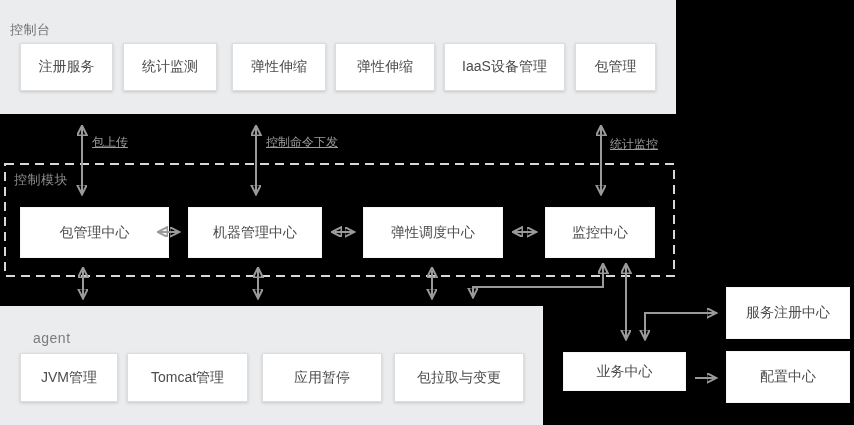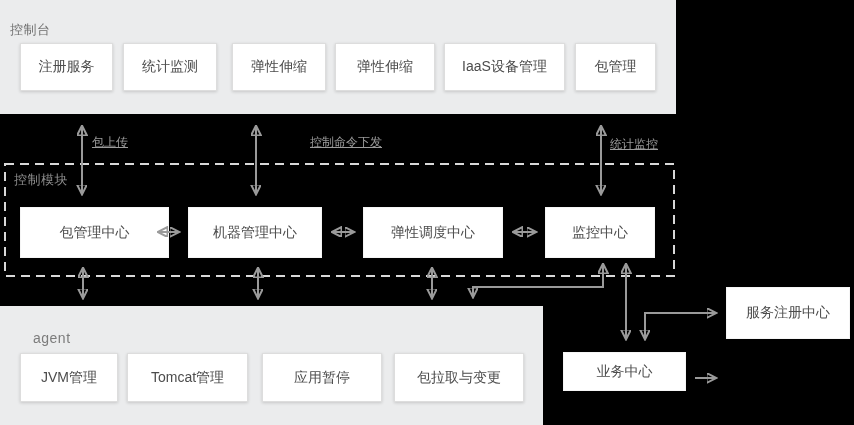--- a/index.html
+++ b/index.html
@@ -31,40 +31,41 @@
     <div class="panel-label" style="left:10px;top:9px;">控制台</div>
   </div>
   <div class="box" style="left:20px;top:43px;width:93px;height:48px;">注册服务</div>
   <div class="box" style="left:123px;top:43px;width:94px;height:48px;">统计监测</div>
   <div class="box" style="left:232px;top:43px;width:94px;height:48px;">弹性伸缩</div>
   <div class="box" style="left:335px;top:43px;width:100px;height:48px;">弹性伸缩</div>
   <div class="box" style="left:444px;top:43px;width:121px;height:48px;">IaaS设备管理</div>
   <div class="box" style="left:575px;top:43px;width:81px;height:48px;">包管理</div>
 
   <div class="arrow-label" style="left:92px;top:134px;">包上传</div>
-  <div class="arrow-label" style="left:266px;top:134px;margin-left:44px;">控制命令下发</div>
+  <div class="arrow-label" style="left:266px;top:134px;">控制命令下发</div>
   <div class="arrow-label" style="left:610px;top:136px;">统计监控</div>
 
   <div class="module-label" style="left:14px;top:171px;">控制模块</div>
 
   <div class="box dark-box" style="left:20px;top:207px;width:149px;height:51px;">包管理中心</div>
   <div class="box dark-box" style="left:188px;top:207px;width:134px;height:51px;text-align:center;">机器管理中心</div>
   <div class="box dark-box" style="left:363px;top:207px;width:140px;height:51px;">弹性调度中心</div>
   <div class="box dark-box" style="left:545px;top:207px;width:110px;height:51px;">监控中心</div>
 
   <div class="panel" style="left:0;top:306px;width:543px;height:119px;">
     <div class="panel-label" style="left:33px;top:12px;font-size:14px;color:#7c7c7c;">agent</div>
   </div>
   <div class="box" style="left:127px;top:353px;width:121px;height:49px;">Tomcat管理</div>
   <div class="box" style="left:20px;top:353px;width:98px;height:49px;">JVM管理</div>
   <div class="box" style="left:262px;top:353px;width:120px;height:49px;">应用暂停</div>
   <div class="box" style="left:394px;top:353px;width:130px;height:49px;">包拉取与变更</div>
 
   <div class="box dark-box" style="left:563px;top:352px;width:123px;height:39px;">业务中心</div>
   <div class="box dark-box" style="left:726px;top:287px;width:124px;height:52px;">服务注册中心</div>
+  <div class="box dark-box" style="left:726px;top:351px;width:124px;height:52px;">配置中心</div>
 
   <svg class="connectors" width="854" height="425" viewBox="0 0 854 425">
     <defs>
       <marker id="ah" markerWidth="11" markerHeight="11" refX="8.5" refY="5" orient="auto-start-reverse" markerUnits="userSpaceOnUse">
         <path d="M0,0 L10,5 L0,10 z" fill="#9a9a9a" stroke="none"></path>
       </marker>
     </defs>
 
     <rect x="5" y="164" width="669" height="112"></rect>
 

